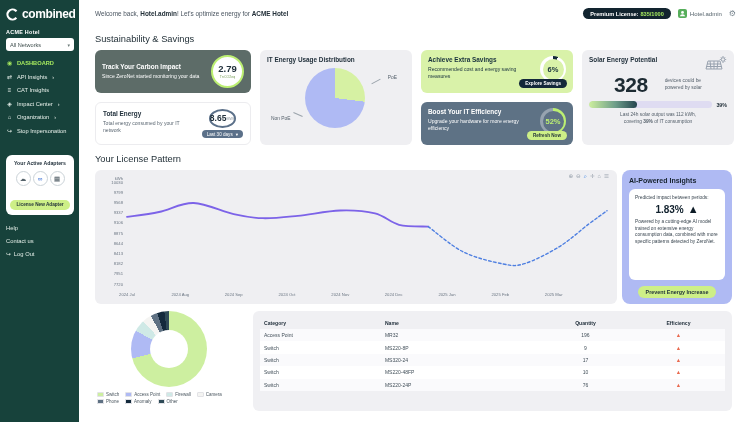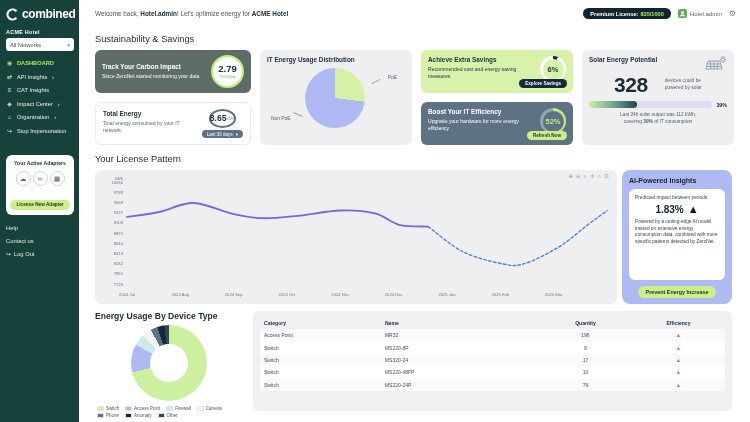--- a/index.html
+++ b/index.html
@@ -389,21 +389,20 @@
               <span class="ai-arrow">▲</span>
             </div>
             <div class="ai-body">Powered by a cutting-edge AI model trained on extensive energy consumption data, combined with more specific patterns detected by ZeroNet.</div>
           </div>
           <button class="ai-btn">Prevent Energy Increase</button>
         </aside>
       </div>
 
       <div class="row3">
         <div class="devtype">
-          <h3 class="sub">Energy Usage By Device Type</h3>
           <div class="donut-wrap">
             <div class="donut" id="devDonut" style="background: conic-gradient(rgb(205, 239, 160) 0%, rgb(205, 239, 160) 71%, rgb(175, 186, 244) 71%, rgb(175, 186, 244) 83%, rgb(207, 233, 230) 83%, rgb(207, 233, 230) 88%, rgb(244, 244, 242) 88%, rgb(244, 244, 242) 92%, rgb(94, 113, 131) 92%, rgb(94, 113, 131) 95%, rgb(19, 42, 60) 95%, rgb(19, 42, 60) 98%, rgb(46, 74, 87) 98%, rgb(46, 74, 87) 100%);"></div>
           </div>
           <div class="legend" id="devLegend">
               <span class="leg-item">
                 <span class="leg-swatch" style="background:#CDEFA0;border:0.5px solid #E2E2E6"></span>
                 <span>Switch</span>
               </span>
               <span class="leg-item">
                 <span class="leg-swatch" style="background:#AFBAF4;border:0.5px solid #E2E2E6"></span>

